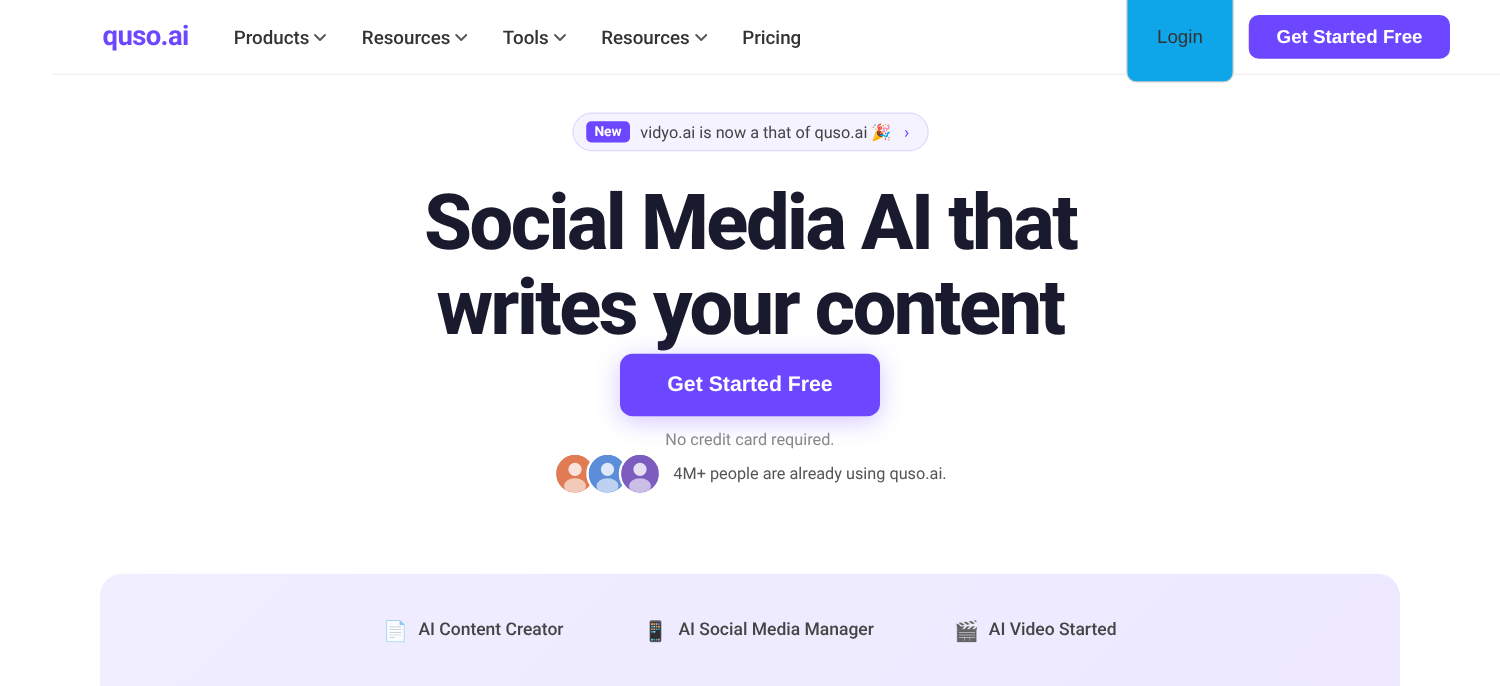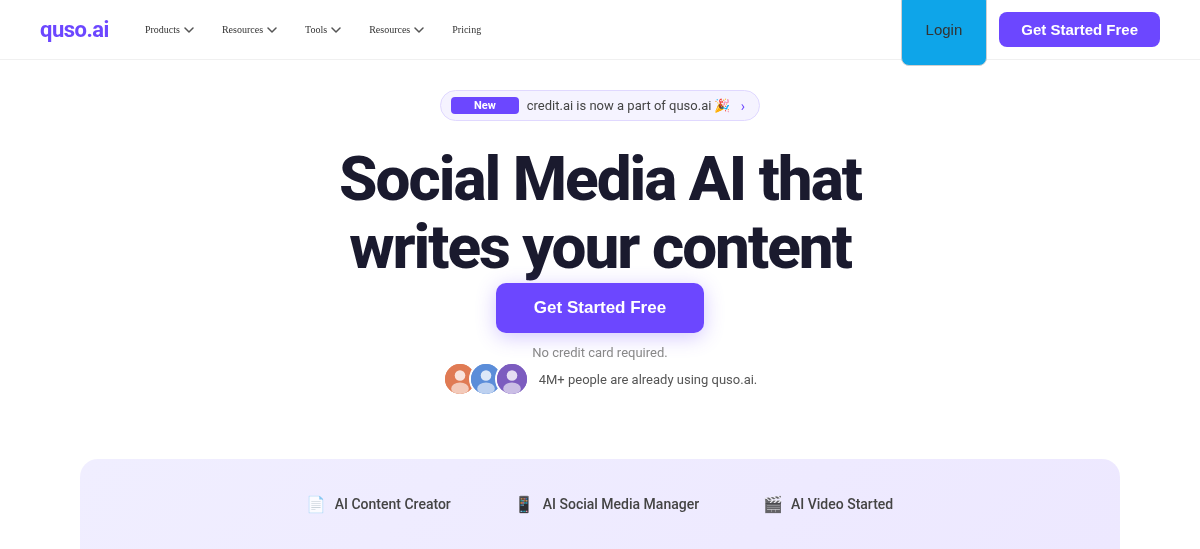--- a/index.html
+++ b/index.html
@@ -13,20 +13,21 @@
 
     
     nav {
       display: flex;
       align-items: center;
       justify-content: space-between;
       padding: 0 40px;
       height: 60px;
       border-bottom: 1px solid #f0f0f0;
       background: #fff;
+      margin-left: 42px;
     }
     .nav-left {
       display: flex;
       align-items: center;
       gap: 36px;
     }
     .nav-logo {
       font-size: 22px;
       font-weight: 700;
       color: #1a1a2e;
@@ -35,25 +36,24 @@
     .nav-logo span { color: #6c47ff; }
     .nav-links {
       display: flex;
       align-items: center;
       gap: 28px;
     }
     .nav-link {
       display: flex;
       align-items: center;
       gap: 4px;
-      font-size: 10px;
+      font-size: 15px;
       color: #333;
       cursor: pointer;
       font-weight: 500;
-      font-family: Liberation Serif, serif;
     }
     .nav-link .chevron {
       width: 10px;
       height: 6px;
       display: inline-block;
     }
     .nav-right {
       display: flex;
       align-items: center;
       gap: 12px;
@@ -99,21 +99,21 @@
       padding: 6px 14px 6px 10px;
       margin-bottom: 24px;
       cursor: pointer;
     }
     .badge-new {
       background: #6c47ff;
       color: #fff;
       font-size: 11px;
       font-weight: 700;
       border-radius: 4px;
-      padding: 2px 23px;
+      padding: 2px 7px;
     }
     .badge-text {
       font-size: 13px;
       color: #444;
     }
     .badge-arrow {
       color: #6c47ff;
       font-size: 14px;
       margin-left: 2px;
     }
@@ -254,21 +254,21 @@
   <div class="nav-right">
     <button class="btn-login">Login</button>
     <button class="btn-get-started-nav">Get Started Free</button>
   </div>
 </nav>
 
 <div class="hero">
 
   <div class="announcement-badge">
     <span class="badge-new">New</span>
-    <span class="badge-text">credit.ai is now a part of quso.ai 🎉</span>
+    <span class="badge-text">vidyo.ai is now a that of quso.ai 🎉</span>
     <span class="badge-arrow">›</span>
   </div>
 
   <h1 class="hero-title">
     <span>Social Media AI that</span><br>
     <span>writes your content</span>
   </h1>
 
 
   <button class="btn-get-started-hero">Get Started Free</button>

